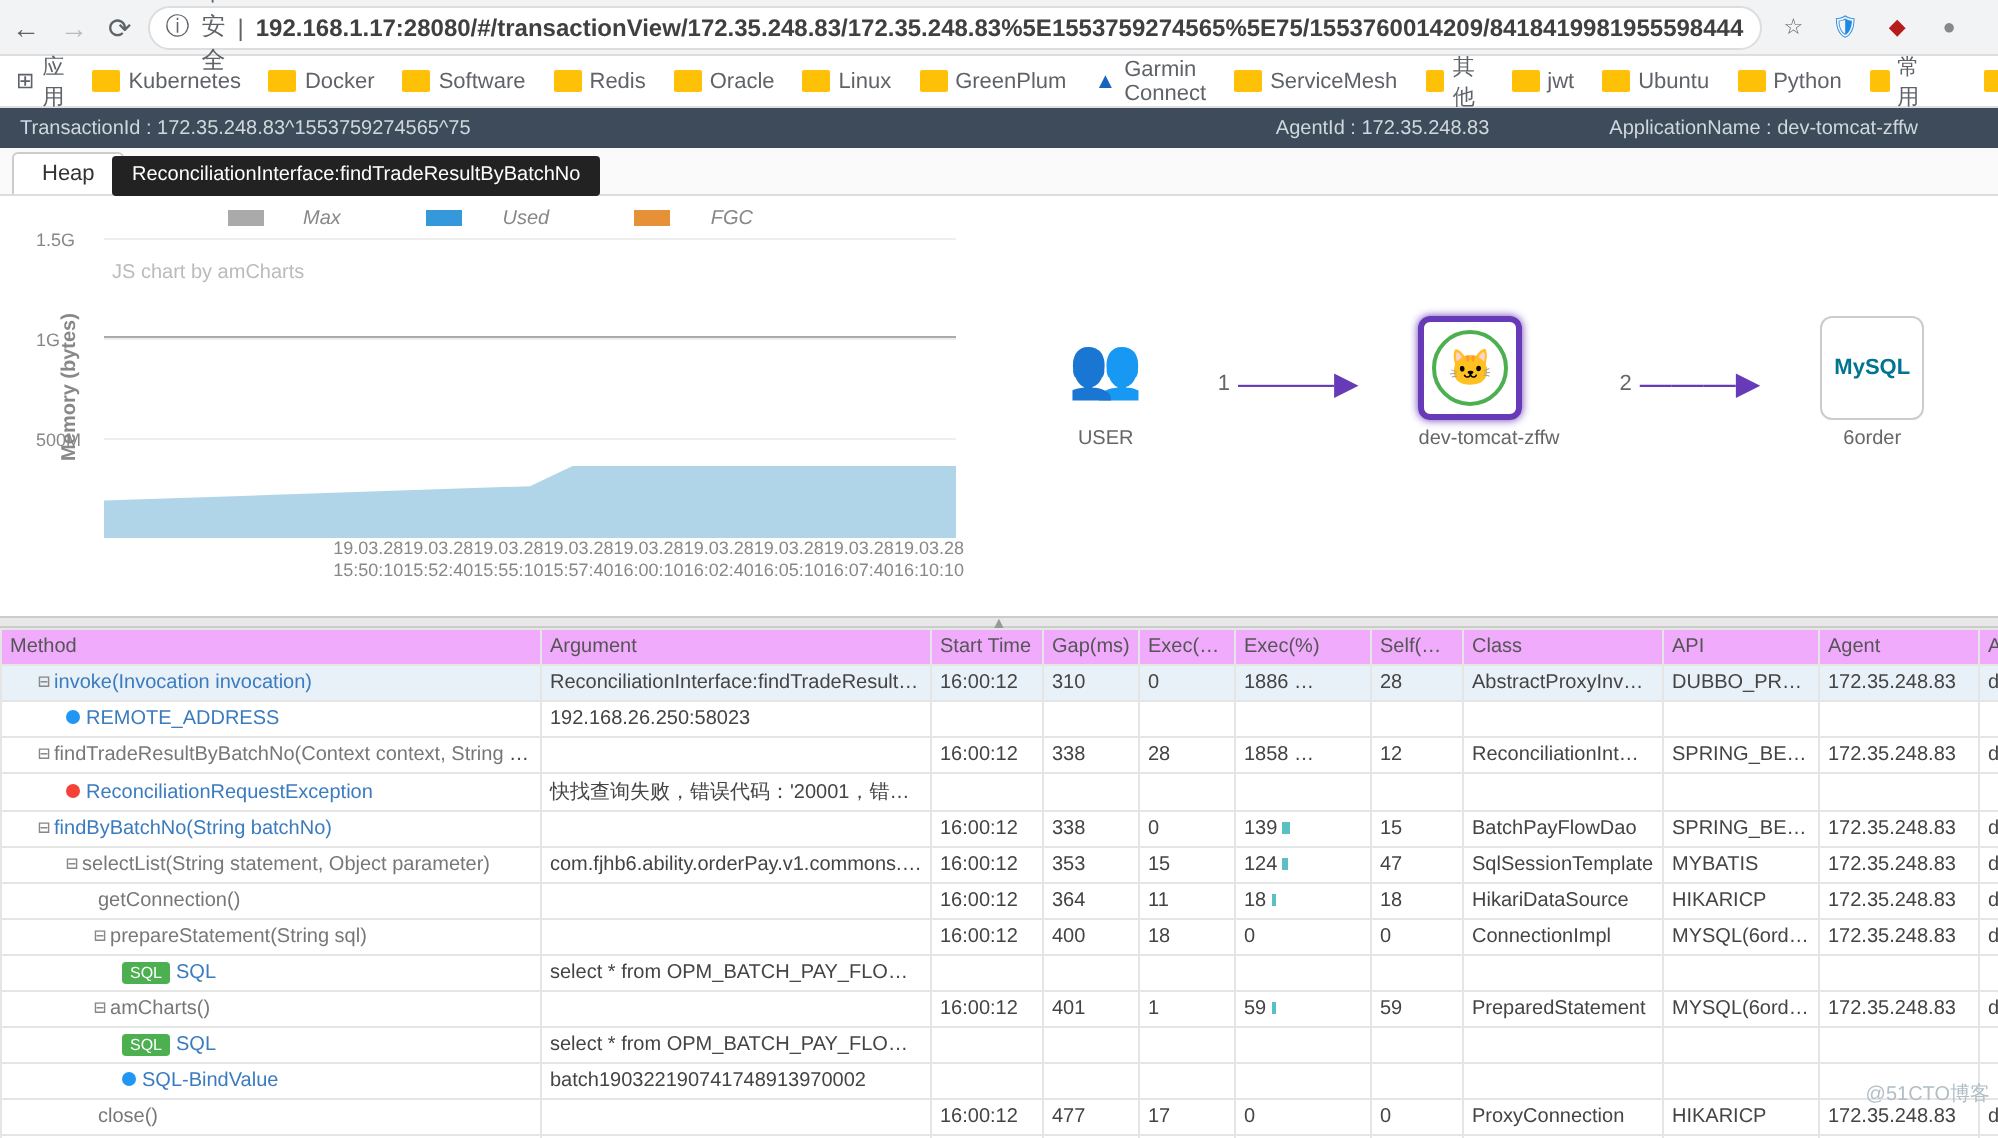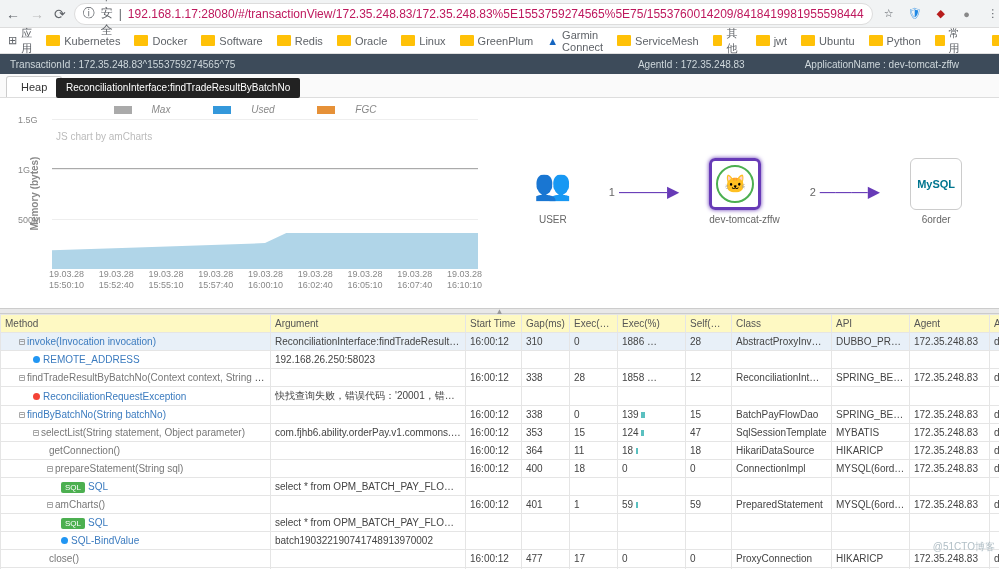--- a/index.html
+++ b/index.html
@@ -35,42 +35,42 @@
 .legend { text-align: center; font-size: 10px; color: #888; margin-bottom: 4px; font-style: italic; }
 .legend span { margin: 0 10px; }
 .lgbox { display: inline-block; width: 18px; height: 8px; vertical-align: middle; margin-right: 4px; }
 .ylabel { position: absolute; left: -2px; top: 90px; transform: rotate(-90deg); font-size: 10px; color: #888; font-weight: bold; }
 .chart-area { position: relative; height: 150px; margin-left: 44px; margin-right: 4px; }
 .ytick { position: absolute; left: -34px; font-size: 9px; color: #888; }
 .grid { position: absolute; height: 1px; background: #eee; width: 100%; }
 .jslabel { position: absolute; left: 4px; top: 12px; font-size: 10px; color: #bbb; }
 .area-fill { position: absolute; bottom: 0; height: 24%; width: 100%; background: #b0d5e8; clip-path: polygon(0 100%, 0 48%, 20% 40%, 50% 28%, 55% 0, 100% 0, 100% 100%); }
 .line-max { position: absolute; bottom: 67%; height: 1px; width: 100%; background: #aaa; }
-.xticks { display: flex; justify-content: space-between; margin-left: 41px; font-size: 9px; color: #888; line-height: 1.2; }
+.xticks { display: flex; justify-content: flex-end; margin-left: 41px; font-size: 9px; color: #888; line-height: 1.2; }
 .xticks div { text-align: center; }
 
 .diagram-panel { flex: 1; position: relative; }
 .watermark { position: absolute; top: 2px; left: 14px; color: #c2c2c2; font-size: 10px; line-height: 1.3; }
 .flow { display: flex; align-items: center; justify-content: center; gap: 30px; margin-top: 60px; }
 .node { text-align: center; font-size: 10px; color: #666; }
 .node-img { width: 52px; height: 52px; border-radius: 6px; display: flex; align-items: center; justify-content: center; margin-bottom: 4px; }
 .node-user { color: #2196f3; font-size: 30px; }
 .node-tomcat { border: 3px solid #673ab7; box-shadow: 0 0 4px #673ab7; }
 .tomcat-circle { width: 38px; height: 38px; border: 2px solid #4caf50; border-radius: 50%; display: flex; align-items: center; justify-content: center; font-size: 18px; }
 .node-mysql { border: 1px solid #ccc; font-size: 11px; font-weight: bold; color: #00758f; }
 .arrow { color: #673ab7; font-size: 16px; display: flex; align-items: center; gap: 4px; }
 .arrow .lbl { color: #666; font-size: 11px; }
 
 
 .splitter { height: 6px; background: #e8e8e8; border-top: 1px solid #ccc; border-bottom: 1px solid #ccc; text-align: center; color: #999; font-size: 8px; line-height: 5px; }
 
 
 .tbl { width: 100%; border-collapse: collapse; table-layout: fixed; }
 .tbl th, .tbl td { border: 1px solid #e5e5e5; padding: 2px 4px; font-size: 10px; text-align: left; white-space: nowrap; overflow: hidden; text-overflow: ellipsis; height: 18px; }
-.tbl th { background: #fef9c3; color: #555; font-weight: normal; }
+.tbl th { background: #f0abfc; color: #555; font-weight: normal; }
 .tbl td { color: #444; }
 .col-method { width: 270px; }
 .col-arg { width: 195px; }
 .col-start { width: 56px; }
 .col-gap { width: 48px; }
 .col-execms { width: 48px; }
 .col-execpct { width: 68px; }
 .col-self { width: 46px; }
 .col-class { width: 100px; }
 .col-api { width: 78px; }
@@ -98,21 +98,21 @@
 <div class="browser-bar">
   <div class="nav-arrows">
     <span>←</span>
     <span class="disabled">→</span>
     <span>⟳</span>
   </div>
   <div class="url-bar">
     <span>ⓘ</span>
     <span class="insecure">不安全</span>
     <span>|</span>
-    <span style="color:#be185d;">192.168.1.17:28080/#/transactionView/172.35.248.83/172.35.248.83%5E1553759274565%5E75/1553760014209/8418419981955598444</span>
+    <span style="color:#404040;font-weight:bold;">192.168.1.17:28080/#/transactionView/172.35.248.83/172.35.248.83%5E1553759274565%5E75/1553760014209/8418419981955598444</span>
   </div>
   <div class="ext-icons">
     <span style="color:#5f6368;">☆</span>
     <span style="color:#1e88e5;">🛡</span>
     <span style="color:#b71c1c;">◆</span>
     <span style="color:#888;">●</span>
     <span style="color:#5f6368;">⋮</span>
   </div>
 </div>
 

